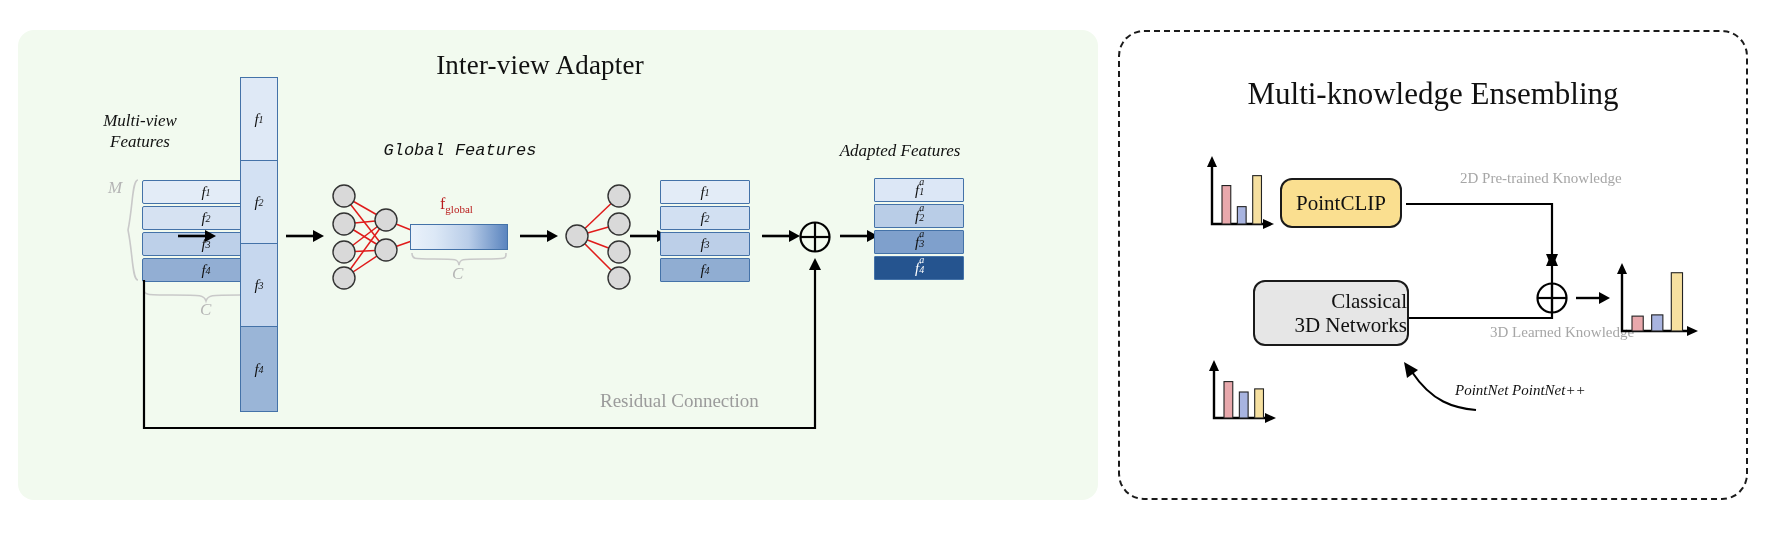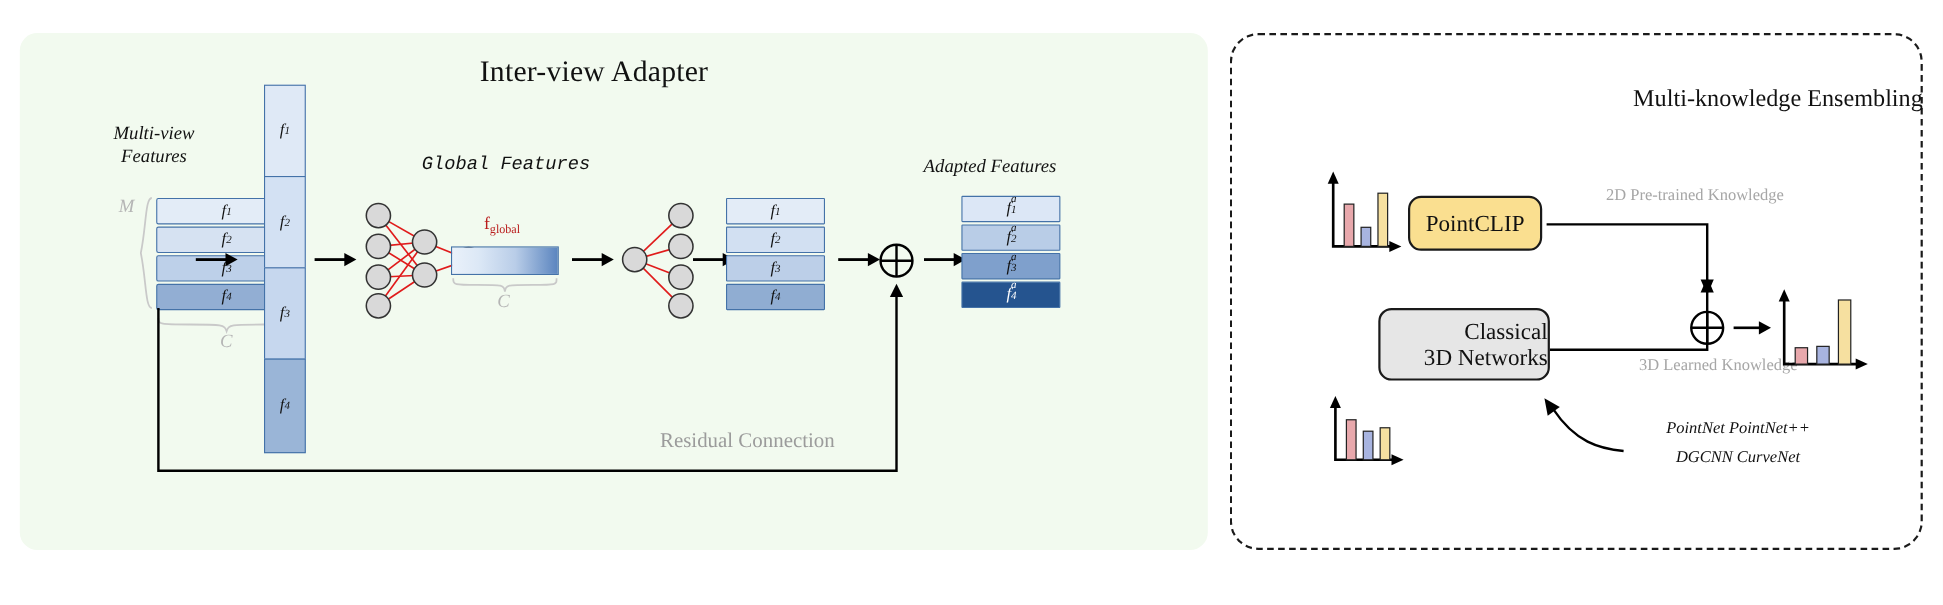--- a/index.html
+++ b/index.html
@@ -54,30 +54,30 @@
   .clabel{font-style:italic;font-size:17px;color:#b5b5b5;}
   .residual{font-size:19px;color:#9b9b9b;}
 
   
   #right-panel{
     left:1118px;top:30px;width:630px;height:470px;
     border:2px dashed #1a1a1a;border-radius:26px;box-sizing:border-box;
     background:#ffffff;
   }
   #right-title{
-    left:1118px;top:76px;width:630px;text-align:right;
-    font-size:22px;color:#111;
+    left:1118px;top:76px;width:630px;text-align:center;
+    font-size:31px;color:#111;
   }
   .rbox{
     border:2.5px solid #1a1a1a;border-radius:12px;box-sizing:border-box;
     display:flex;flex-direction:column;align-items:center;justify-content:center;
     font-size:21px;color:#111;line-height:1.15;text-align:center;
   }
   .knowledge-lab{font-size:15px;color:#a6a6a6;}
-  .net-names{font-style:italic;font-size:15px;color:#111;line-height:1.7;text-align:center;}
+  .net-names{font-style:italic;font-size:15px;color:#111;line-height:1.7;}
 
   svg{overflow:visible;}
 </style>
 </head>
 <body>
 
 <div id="root">
 
   <div class="abs" id="left-panel"></div>
 
@@ -329,16 +329,15 @@
       <rect x="54.70175438596492" y="36.879999999999995" width="8.771929824561404" height="29.120000000000005" fill="#f6e0a0" stroke="#222" stroke-width="1.1"></rect>
     </svg>
 
   <svg class="abs" style="left:1392px;top:358px;" width="90" height="56">
     <path d="M84 52 C62 50 40 44 20 14" fill="none" stroke="#000" stroke-width="2.1"></path>
     <path d="M12 4 L26 12 L15 20 Z" fill="#000"></path>
   </svg>
 
   <div class="abs net-names" style="left:1455px;top:378px;width:250px;">
     <div>PointNet  PointNet++</div>
-    <div>DGCNN   CurveNet</div>
   </div>
 
 </div>
 
 </body></html>

